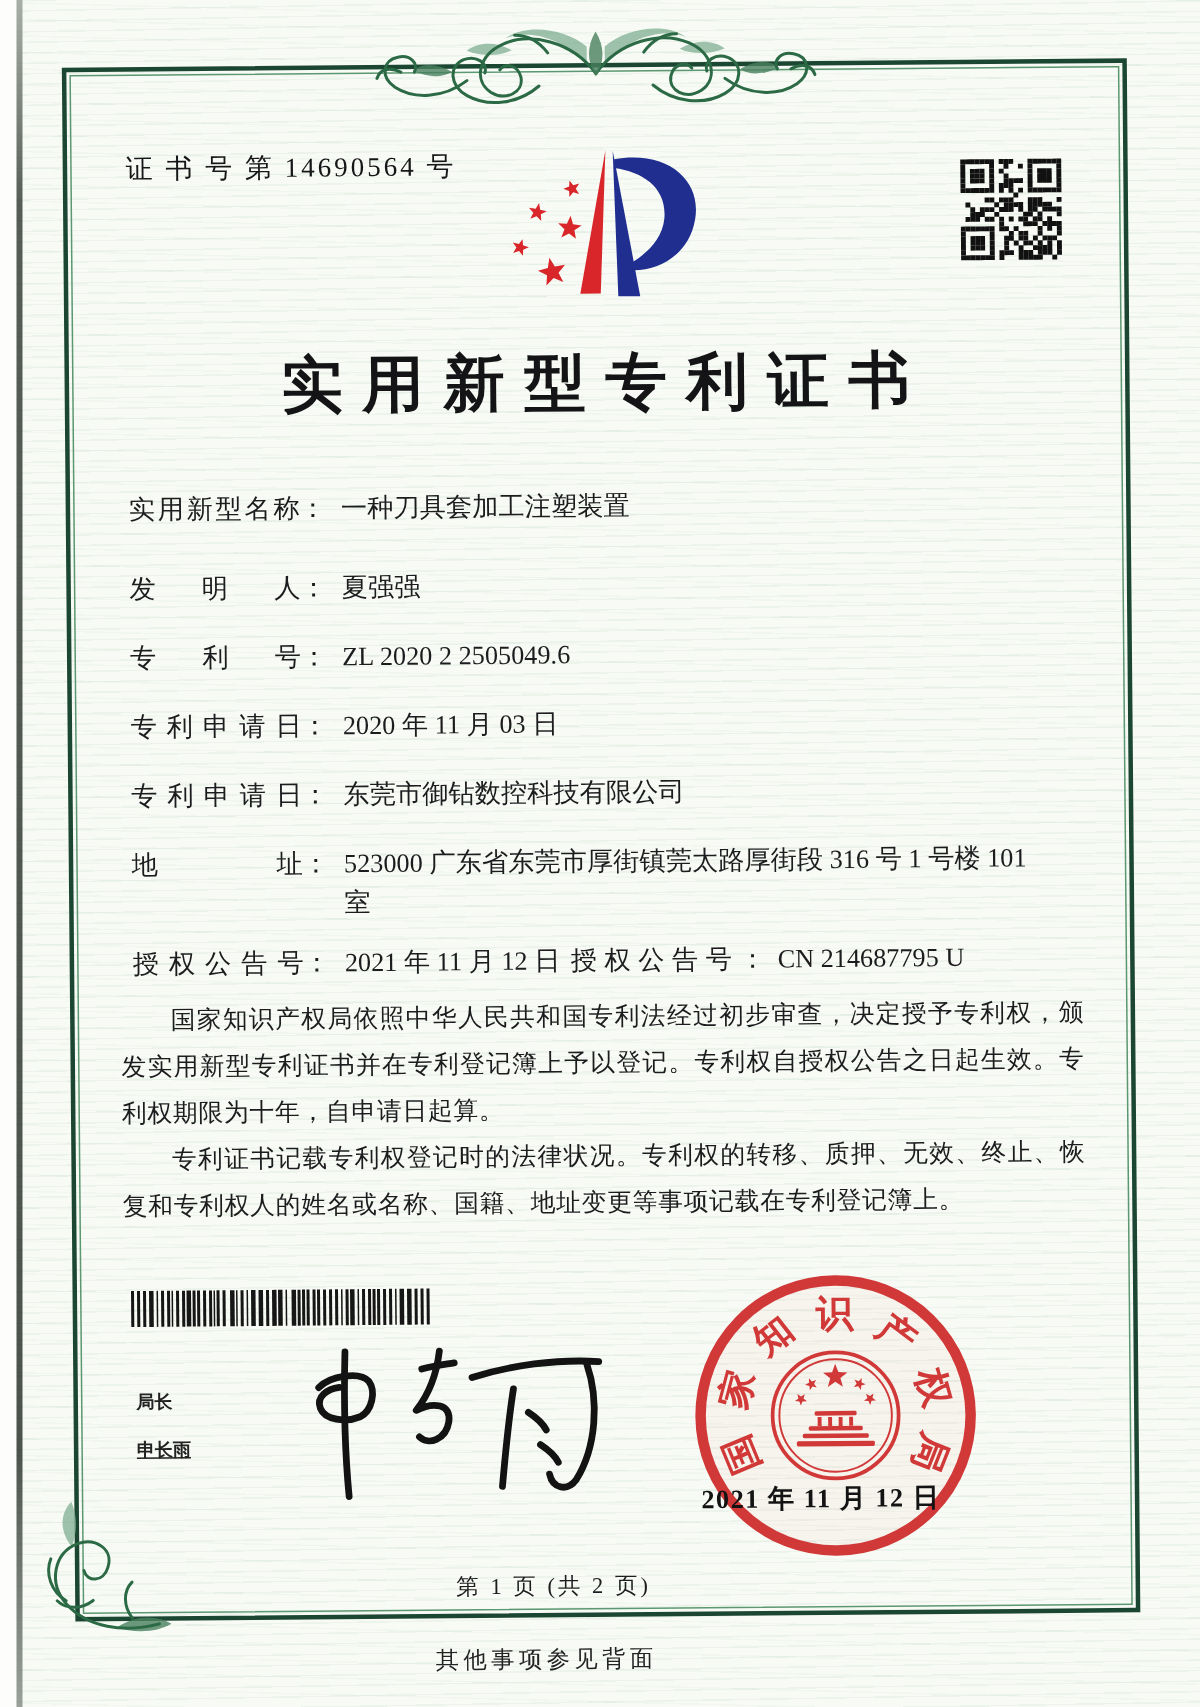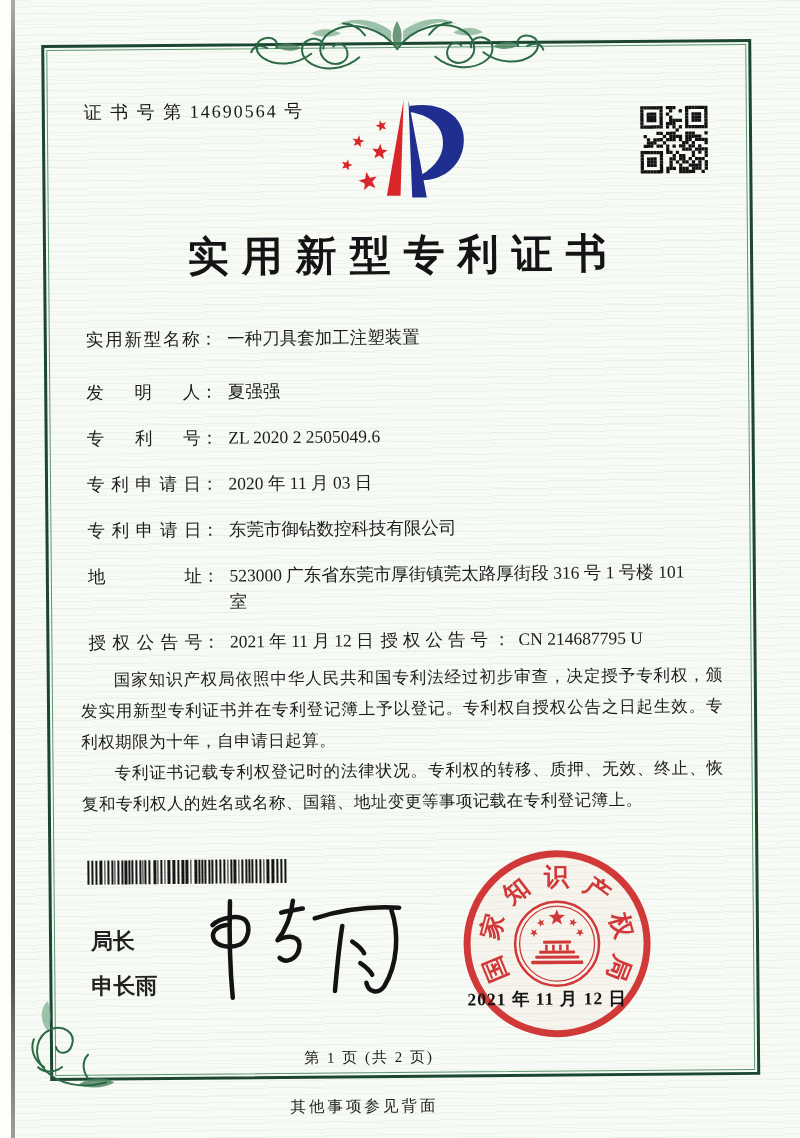--- a/index.html
+++ b/index.html
@@ -54,23 +54,23 @@
   .paras p { text-indent:2em; text-align:justify; letter-spacing:0.5px; }
 
   .barcode { position:absolute; left:85px; top:858px; width:206px; height:24px;
     display:flex; align-items:stretch; }
   .barcode i { display:block; background:#161616; }
 
   .seal { position:absolute; left:452px; top:843px; width:204px; height:204px; opacity:.93; }
   .seal-date { position:absolute; left:464px; top:988px; font-size:17.5px; font-weight:700;
     color:#131313; letter-spacing:1px; }
 
-  .director { position:absolute; left:88px; top:924px; font-size:22px; font-weight:600;
+  .director { position:absolute; left:88px; top:924px; font-size:12px; font-weight:600;
     font-family:"Liberation Sans","DejaVu Sans",sans-serif; color:#222; }
-  .director .name { margin-top:15px; }
+  .director .name { margin-top:15px;text-decoration:underline; }
   .signature { position:absolute; left:192px; top:890px; width:220px; height:118px; }
 
   .page-indicator { position:absolute; left:0; right:70px; top:1048px; text-align:center;
     font-size:15px; letter-spacing:2px; color:#1d1d1f; }
   .back-note { position:absolute; left:0; right:80px; top:1096px; text-align:center;
     font-size:15.5px; letter-spacing:3px; color:#232325; }
 
   .orn-stroke { fill:none; stroke:#2c6a46; stroke-width:2; stroke-linecap:round; }
   .orn-fill   { fill:#7fae90; opacity:.75; stroke:none; }
   .orn-fill2  { fill:#497f5e; opacity:.8; stroke:none; }

